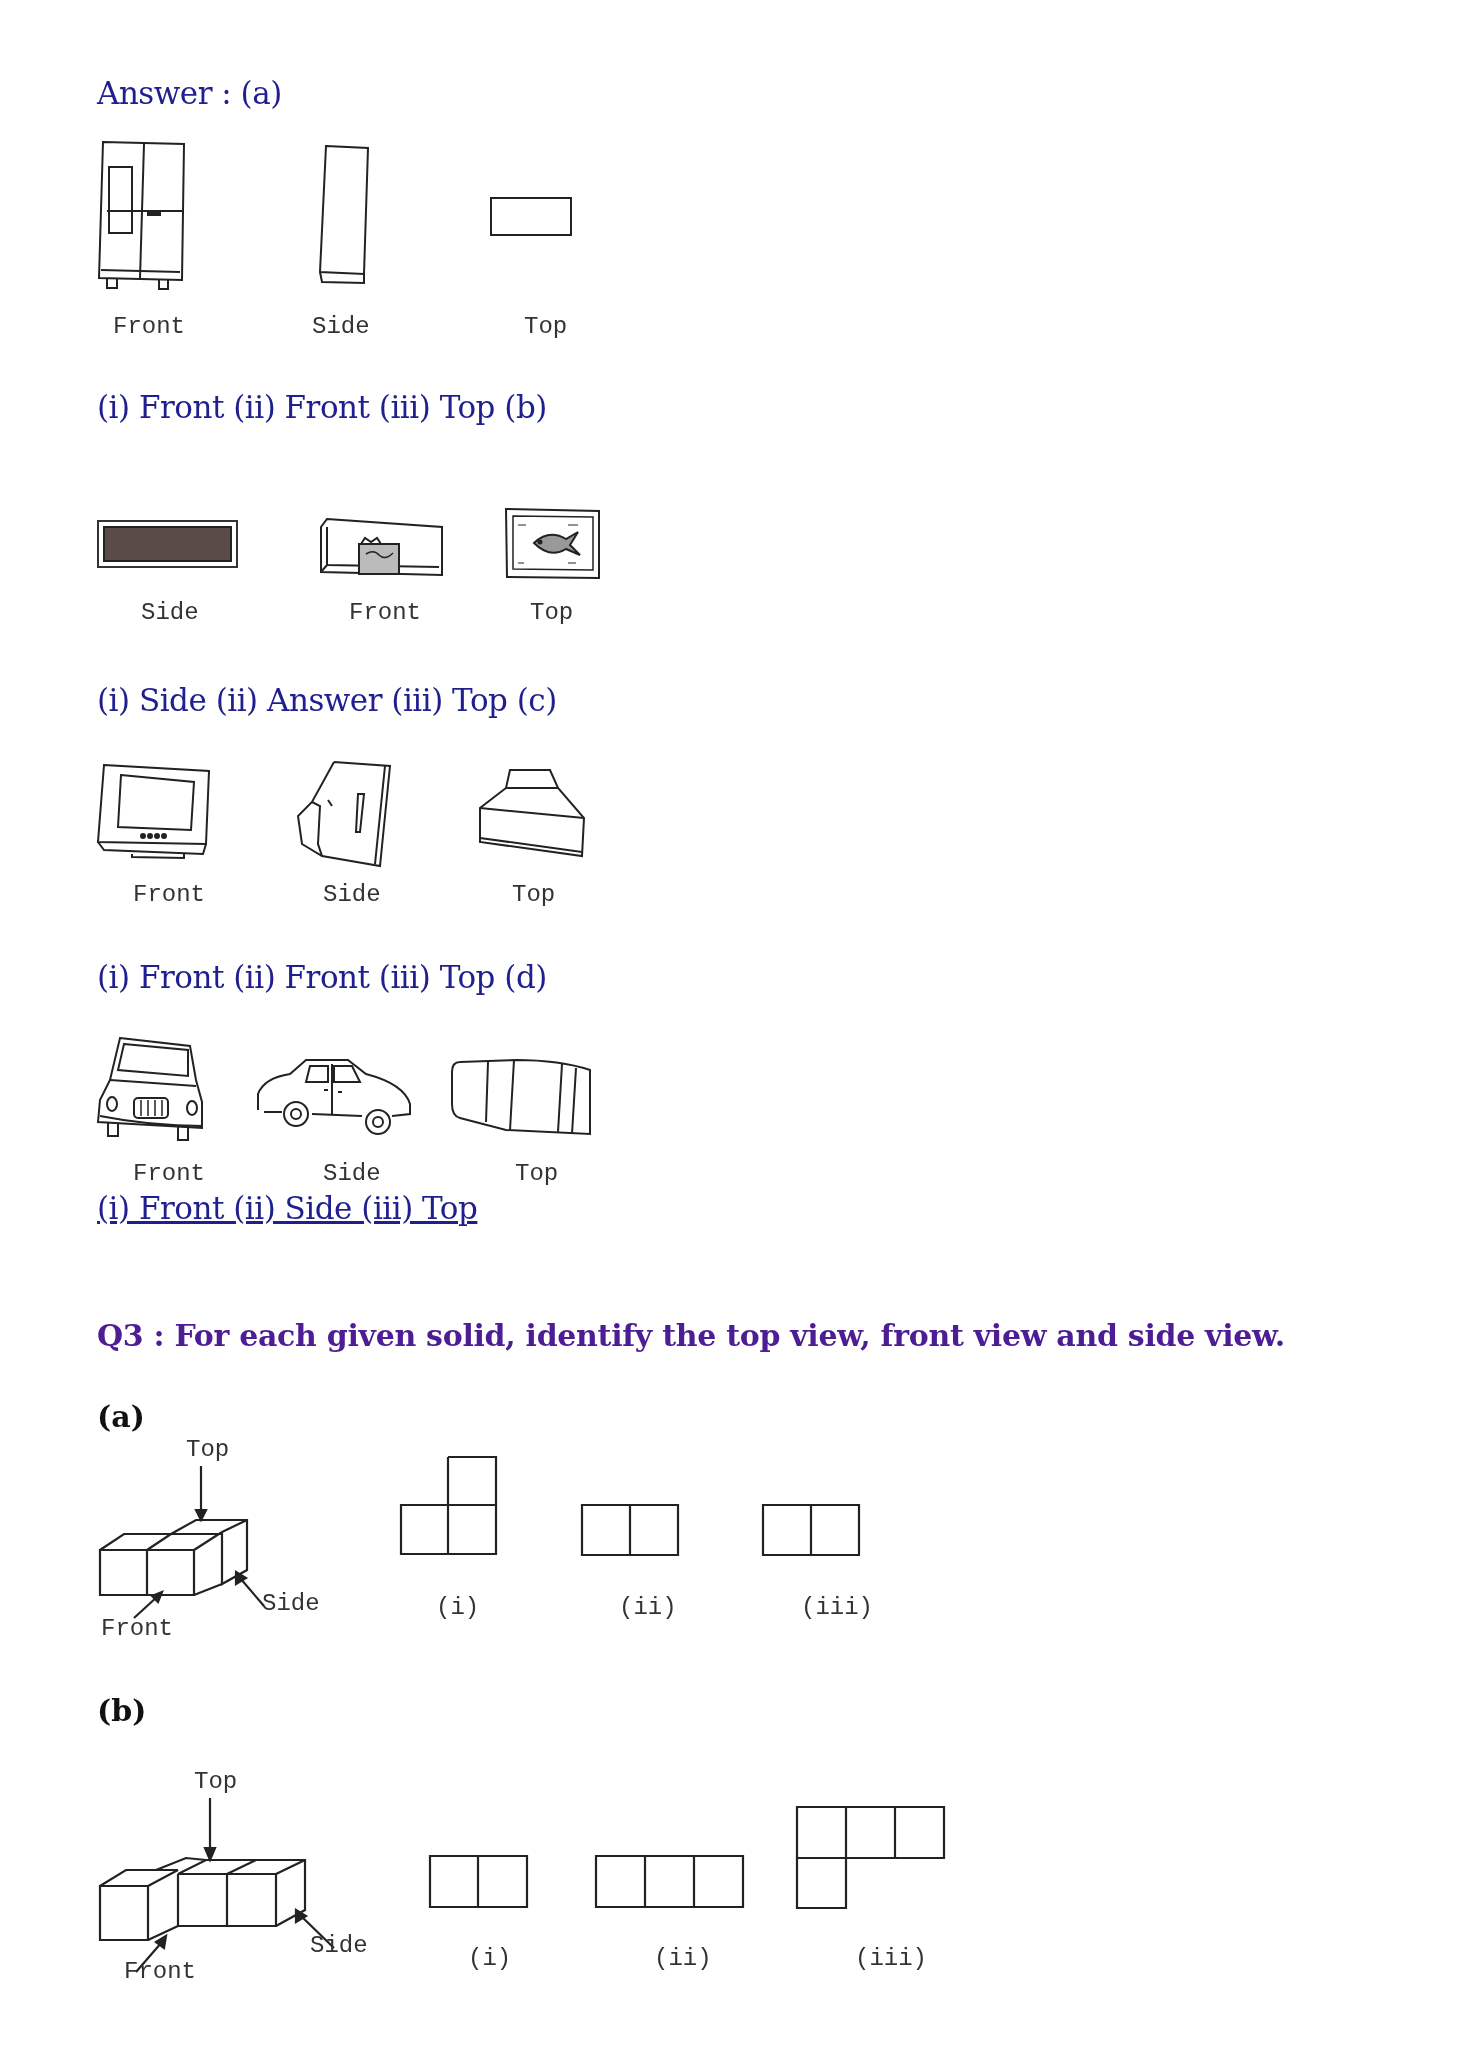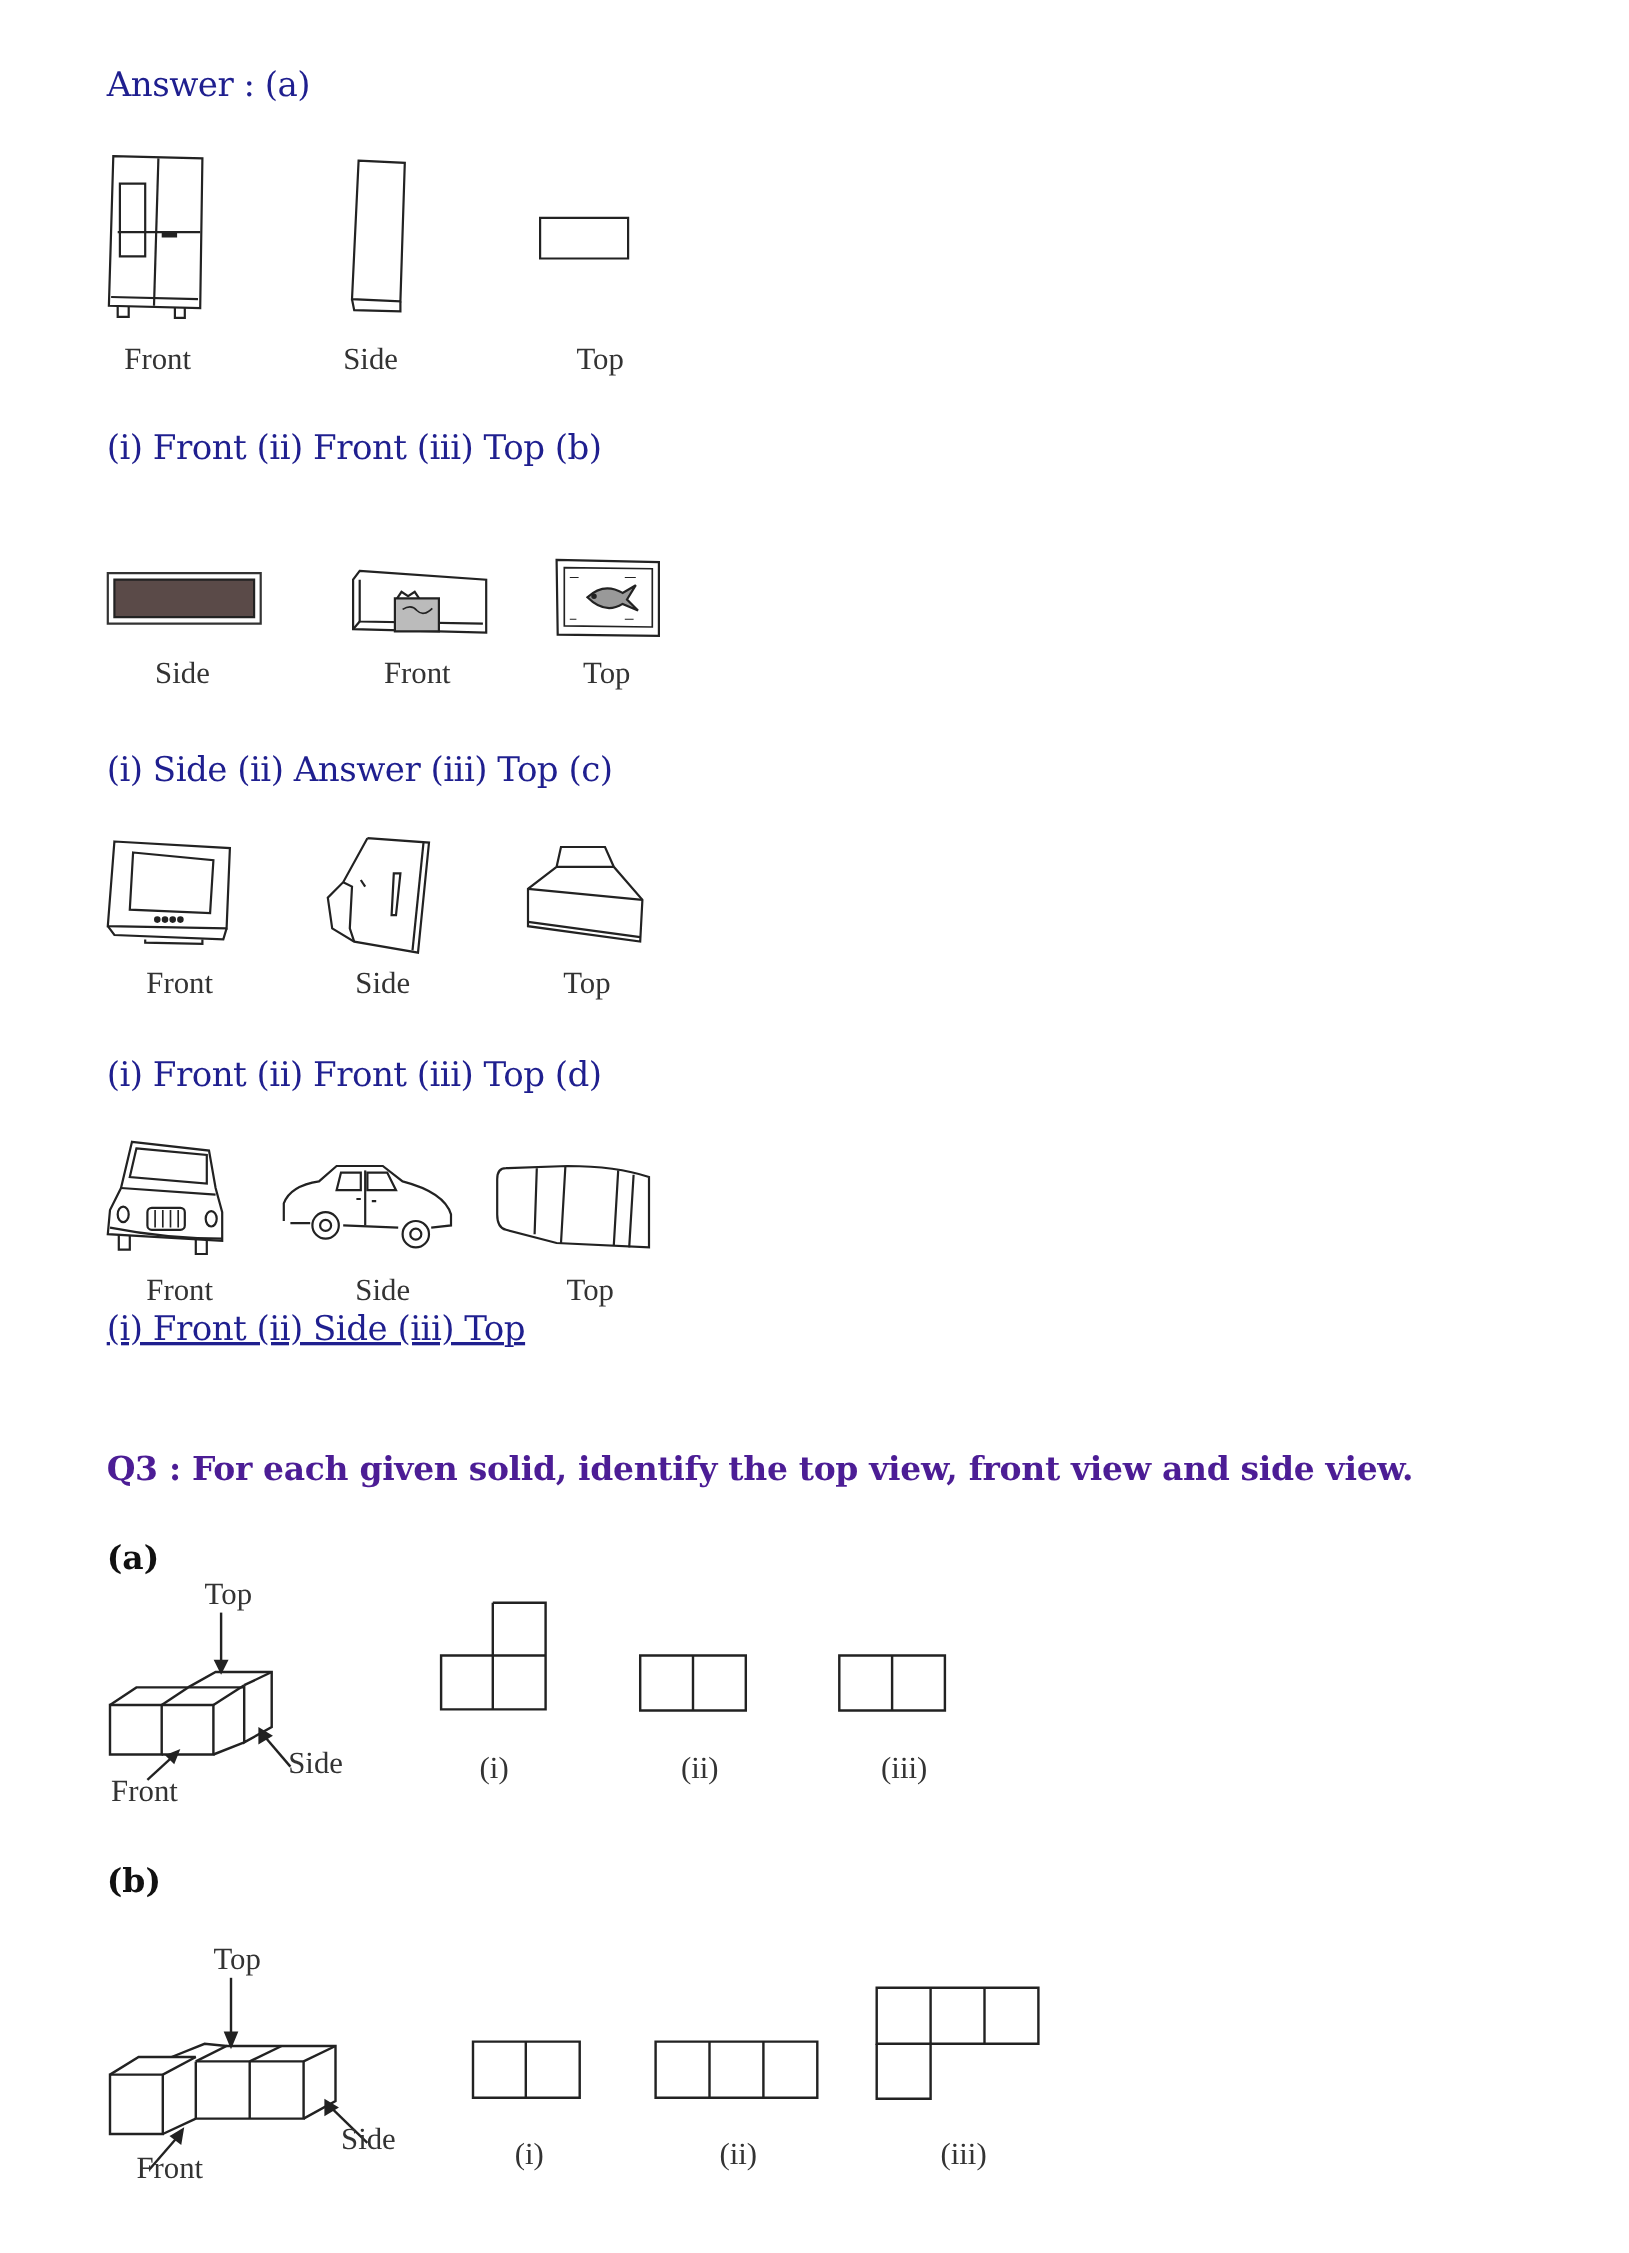--- a/index.html
+++ b/index.html
@@ -1,28 +1,28 @@
 <!DOCTYPE html>
 <html><head>
 <meta charset="utf-8">
 <style>
   html, body { margin:0; padding:0; background:#ffffff; }
   body { width:1481px; height:2048px; position:relative; overflow:hidden; }
   .abs { position:absolute; }
   .ans { font-family:"DejaVu Serif", "Liberation Serif", serif; color:#1f1f8f; font-size:31px; line-height:40px; white-space:nowrap; letter-spacing:-0.5px; }
-  .lbl { font-family:Liberation Serif, serif; color:#333333; font-size:28px; line-height:28px; white-space:nowrap; }
+  .lbl { font-family:Liberation Mono, monospace; color:#333333; font-size:24px; line-height:28px; white-space:nowrap; }
   .q { font-family:"DejaVu Serif", serif; font-weight:bold; color:#4c1d95; font-size:30px; line-height:40px; white-space:nowrap; letter-spacing:-0.3px; }
   .sub { font-family:"DejaVu Serif", serif; font-weight:bold; color:#111111; font-size:30px; line-height:40px; }
   svg { position:absolute; overflow:visible; }
   svg * { vector-effect:non-scaling-stroke; }
 </style>
 </head>
 <body>
 
-<div class="abs ans" style="left:97px;top:57px;">Answer : (a)</div>
+<div class="abs ans" style="left:97px;top:73px;">Answer : (a)</div>
 
 <svg style="left:97px;top:140px;" width="90" height="152" viewBox="0 0 90 152">
   <g fill="none" stroke="#222" stroke-width="2">
     <path d="M6 2 L87 4 L85 140 L2 138 Z"></path>
     <path d="M47 4 L43 138"></path>
     <path d="M12 27 L35 27 L35 93 L12 93 Z"></path>
     <path d="M10 71 L85 71"></path>
     <rect x="51" y="71" width="12" height="4" fill="#222"></rect>
     <path d="M4 130 L83 132"></path>
     <path d="M10 138 L10 148 L20 148 L20 139"></path>

